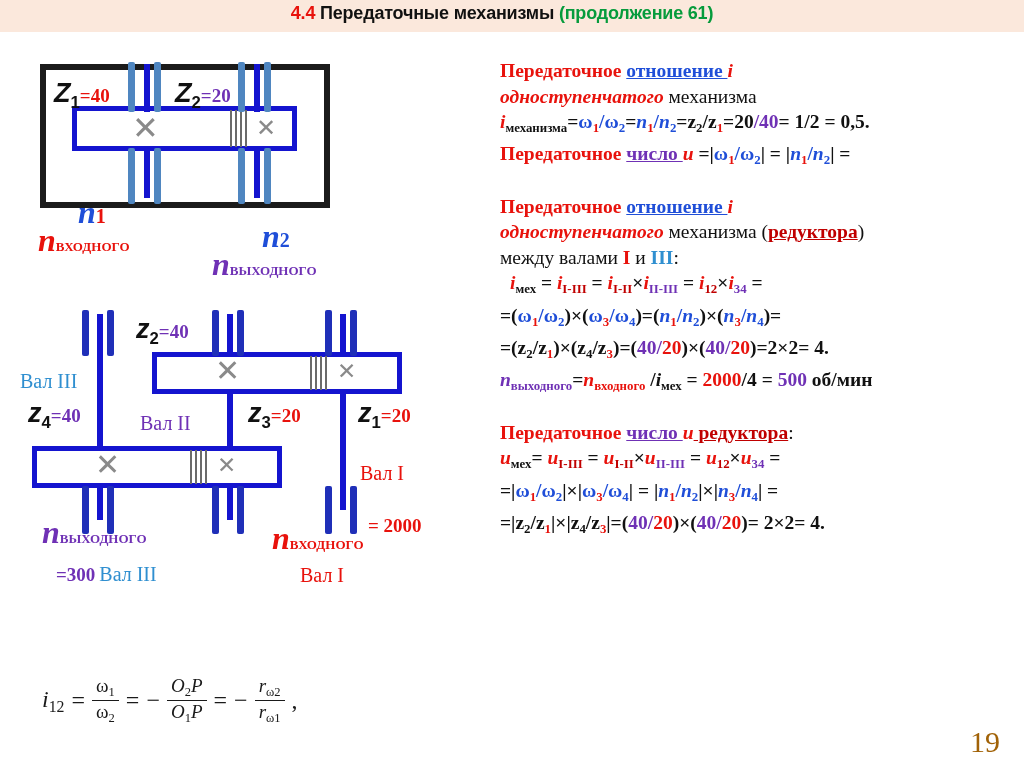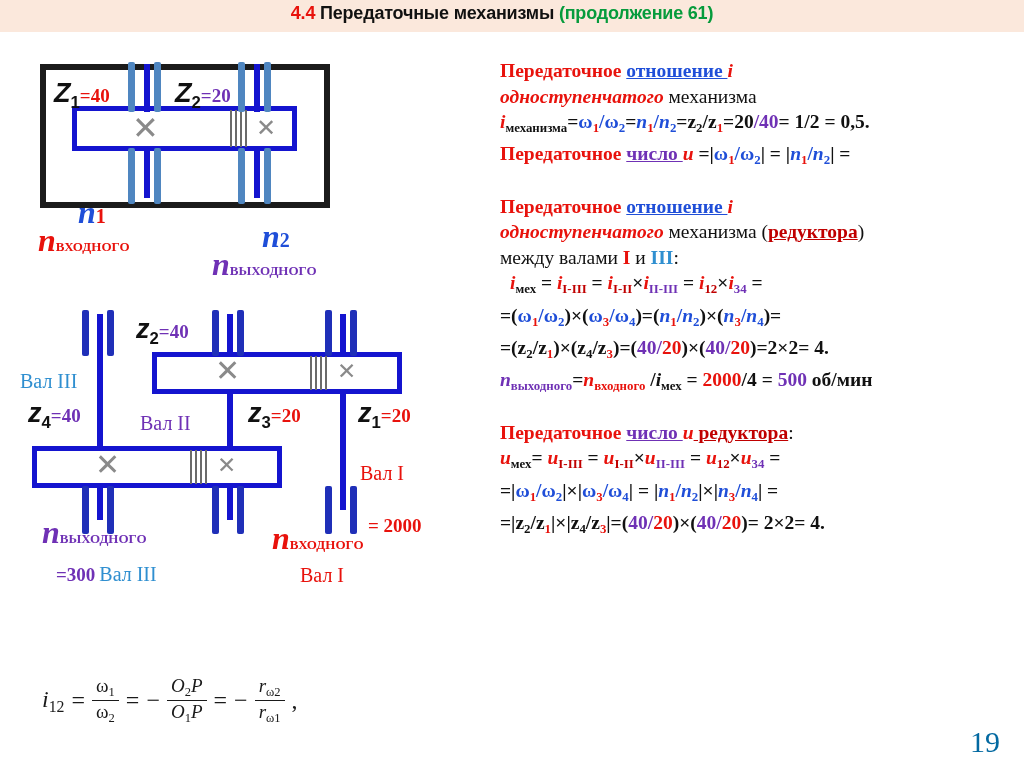--- a/index.html
+++ b/index.html
@@ -80,21 +80,21 @@
     align-items: center; vertical-align: middle;
     font-size: 19px; line-height: 1.08;
   }
   .frac .num { padding: 0 4px 1px 4px; }
   .frac .den { padding: 1px 4px 0 4px; border-top: 1.6px solid #1a1a1a; }
 
   
   .pagenum {
     position: absolute; right: 24px; bottom: 8px;
     font-family: "Liberation Serif", serif;
-    font-size: 30px; color: #0369a1;
+    font-size: 30px; color: #a16207;
   }
 
   
   .diagram { position: absolute; }
 
   
   .housing {
     position: absolute;
     border: 6px solid #1b1b1b;
     background: transparent;

